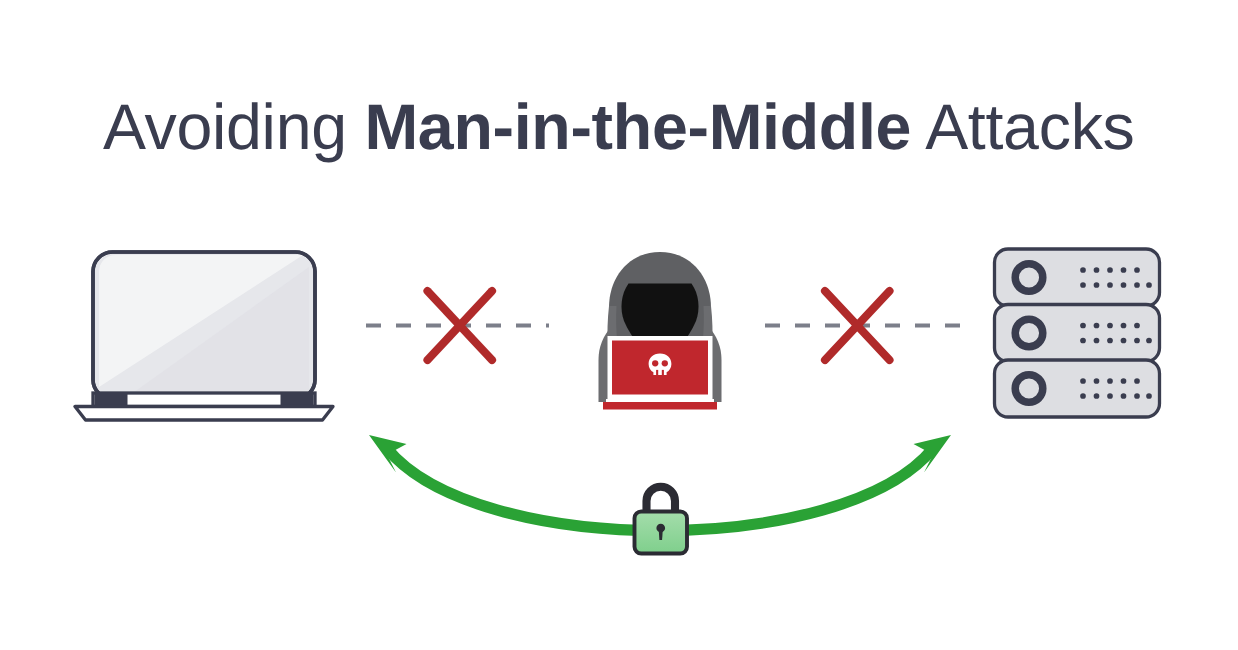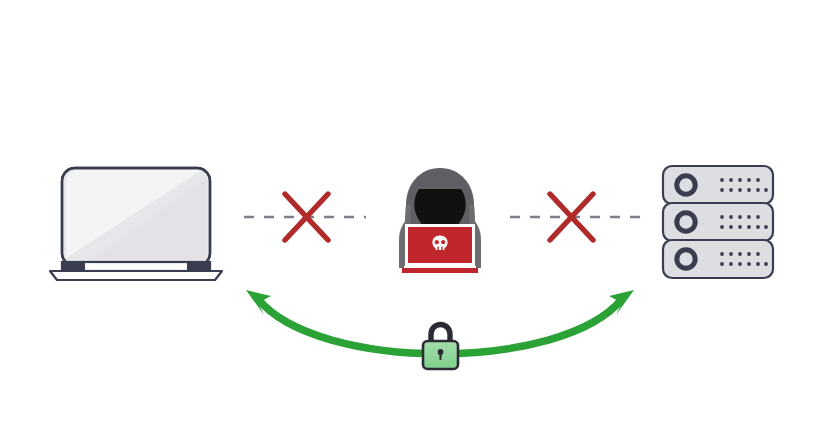--- a/index.html
+++ b/index.html
@@ -51,20 +51,23 @@
   }
   .scene svg {
     display: block;
   }
 </style>
 </head>
 <body>
 
 <div class="infographic">
 
+  <div class="title-bar">
+    <span class="title-text"><span class="title-light">Avoiding </span><span class="title-bold">Man-in-the-Middle</span><span class="title-light"> Attacks</span></span>
+  </div>
 
   <div class="scene">
     <svg width="825" height="433" viewBox="0 0 825 433" xmlns="http://www.w3.org/2000/svg">
 
       <defs>
         <linearGradient id="screenGloss" x1="0" y1="0" x2="1" y2="1">
           <stop offset="0%" stop-color="#f4f5f7"></stop>
           <stop offset="49%" stop-color="#f4f5f7"></stop>
           <stop offset="50%" stop-color="#e2e3e8"></stop>
           <stop offset="100%" stop-color="#e2e3e8"></stop>

